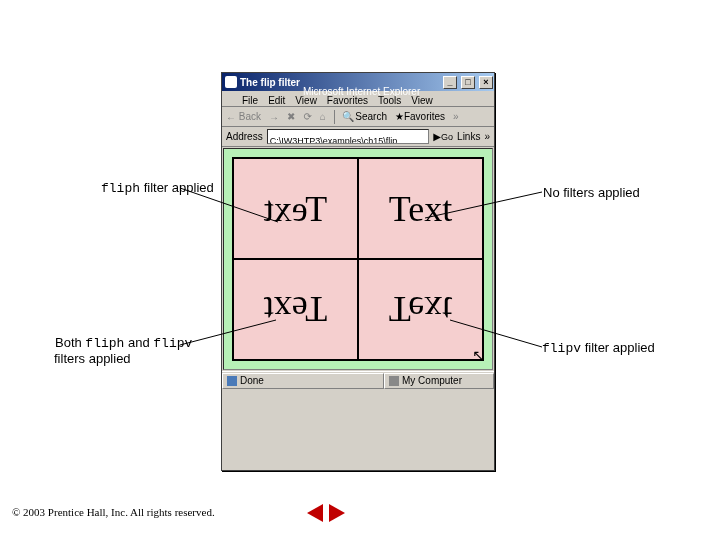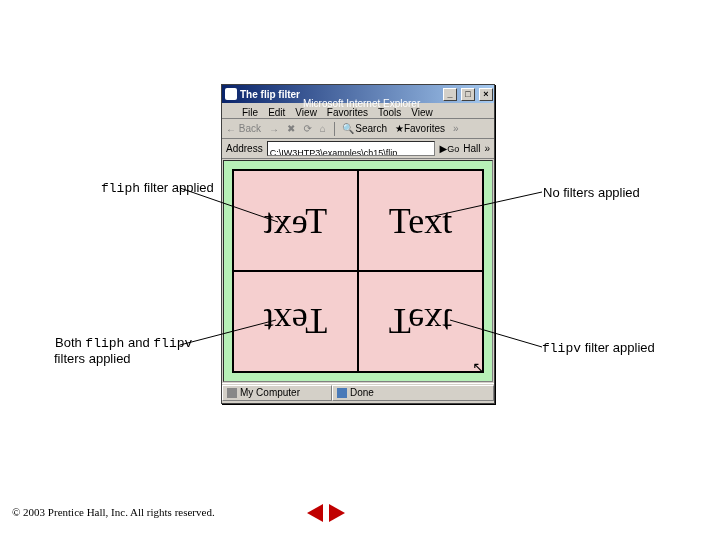--- a/index.html
+++ b/index.html
@@ -20,23 +20,23 @@
     position: absolute;
     font-size: 13px;
     color: #000;
   }
   .mono { font-family: "Courier New", monospace; }
 
   
   .ie-window {
     position: absolute;
     left: 221px;
-    top: 84px;
+    top: 72px;
     width: 274px;
-    height: 320px;
+    height: 399px;
     background: #d4d0c8;
     border: 1px solid #404040;
     box-shadow: 1px 1px 0 #000;
   }
   .titlebar {
     height: 18px;
     background: linear-gradient(to right, #0a246a, #a6caf0);
     display: flex;
     align-items: center;
     color: #fff;
@@ -220,46 +220,46 @@
       <span class="tbtn">⌂</span>
       <span style="border-left:1px solid #808080;height:14px;"></span>
       <span class="tbtn active">🔍<span>Search</span></span>
       <span class="tbtn active">★<span>Favorites</span></span>
       <span class="tbtn">»</span>
     </div>
     <div class="addressbar">
       <span>Address</span>
       <div class="addr-input">C:\IW3HTP3\examples\ch15\flip.</div>
       <span>▶<span class="go-btn">Go</span></span>
-      <span>Hall</span>
+      <span>Links</span>
       <span>»</span>
     </div>
     <div class="content">
       <table class="flip-table">
         <tbody>
             <tr>
           <td class="flip-h">Text</td>
           <td>Text</td>
         </tr>
         <tr>
           <td class="flip-hv">Text</td>
           <td class="flip-v">Text</td>
         </tr>
       </tbody>
         </table>
       <span class="cursor">↖</span>
     </div>
     <div class="statusbar">
+      <div class="status-pane status-left">
+        <span class="mini-icon" style="background:#4a7ab8;"></span>
+        <span>Done</span>
+      </div>
       <div class="status-pane" style="width:110px;">
         <span class="mini-icon" style="background:#888;"></span>
         <span>My Computer</span>
-      </div>
-      <div class="status-pane status-left">
-        <span class="mini-icon" style="background:#4a7ab8;"></span>
-        <span>Done</span>
       </div>
     </div>
   </div>
 
   <div class="callout" style="left:61px; top:180px;margin-left:40px;">
     <span class="mono">fliph</span><span> filter applied</span>
   </div>
 
   <div class="callout" style="left:543px; top:185px;">
     <span>No filters applied</span>

